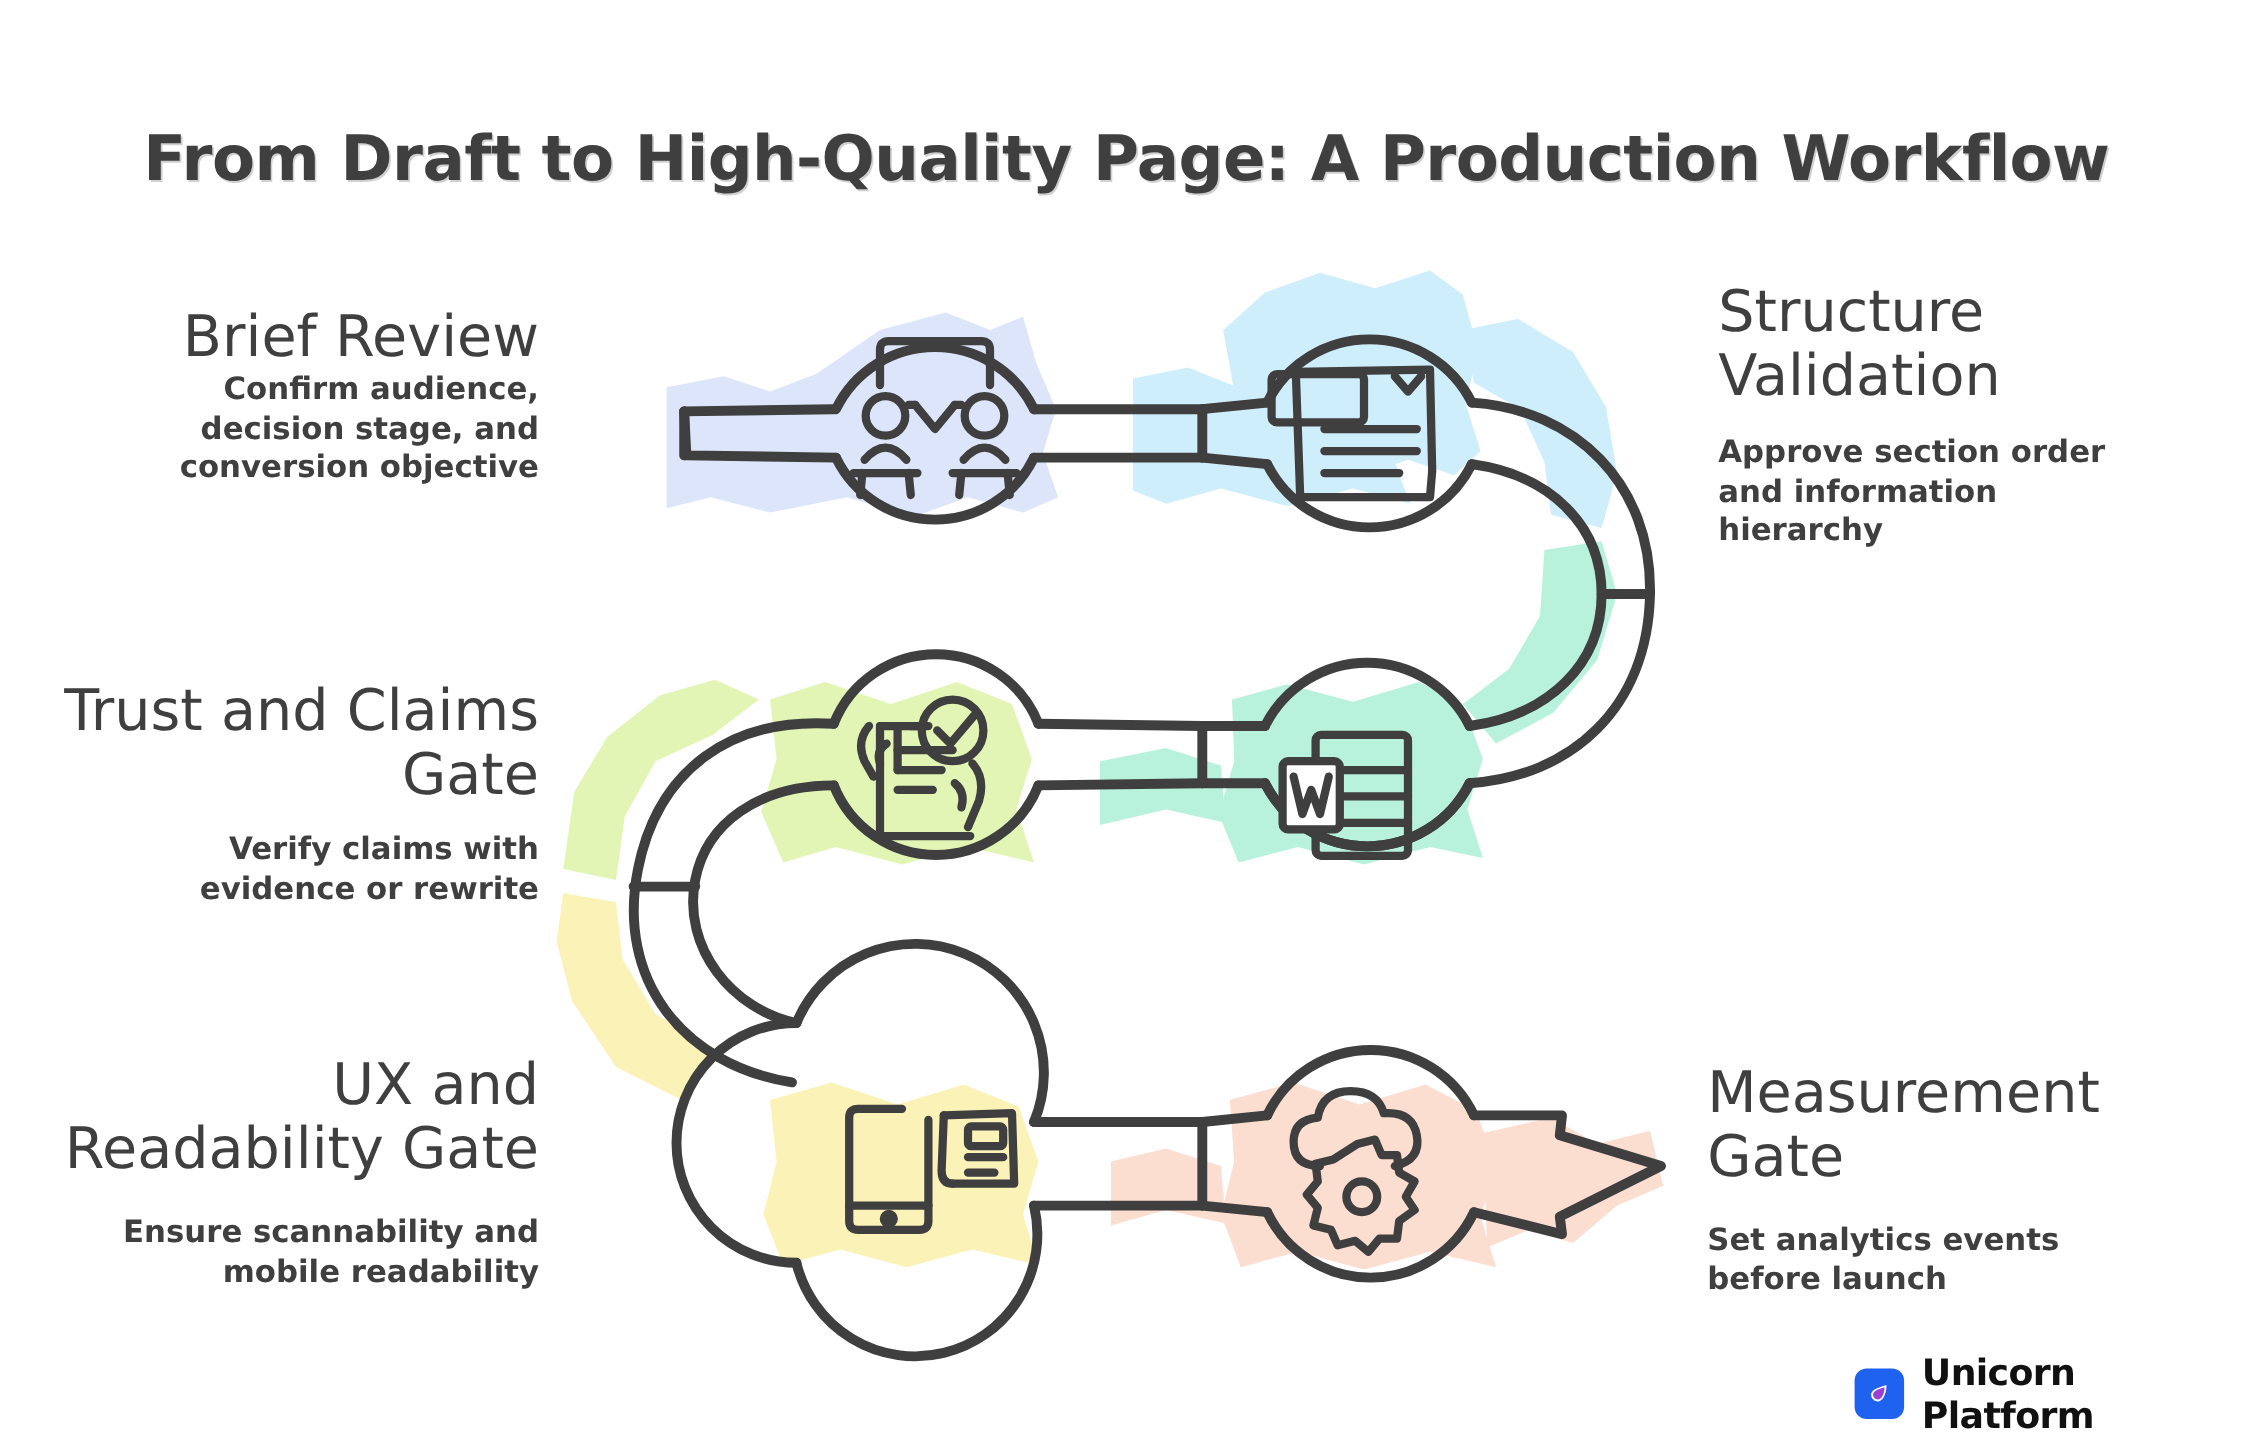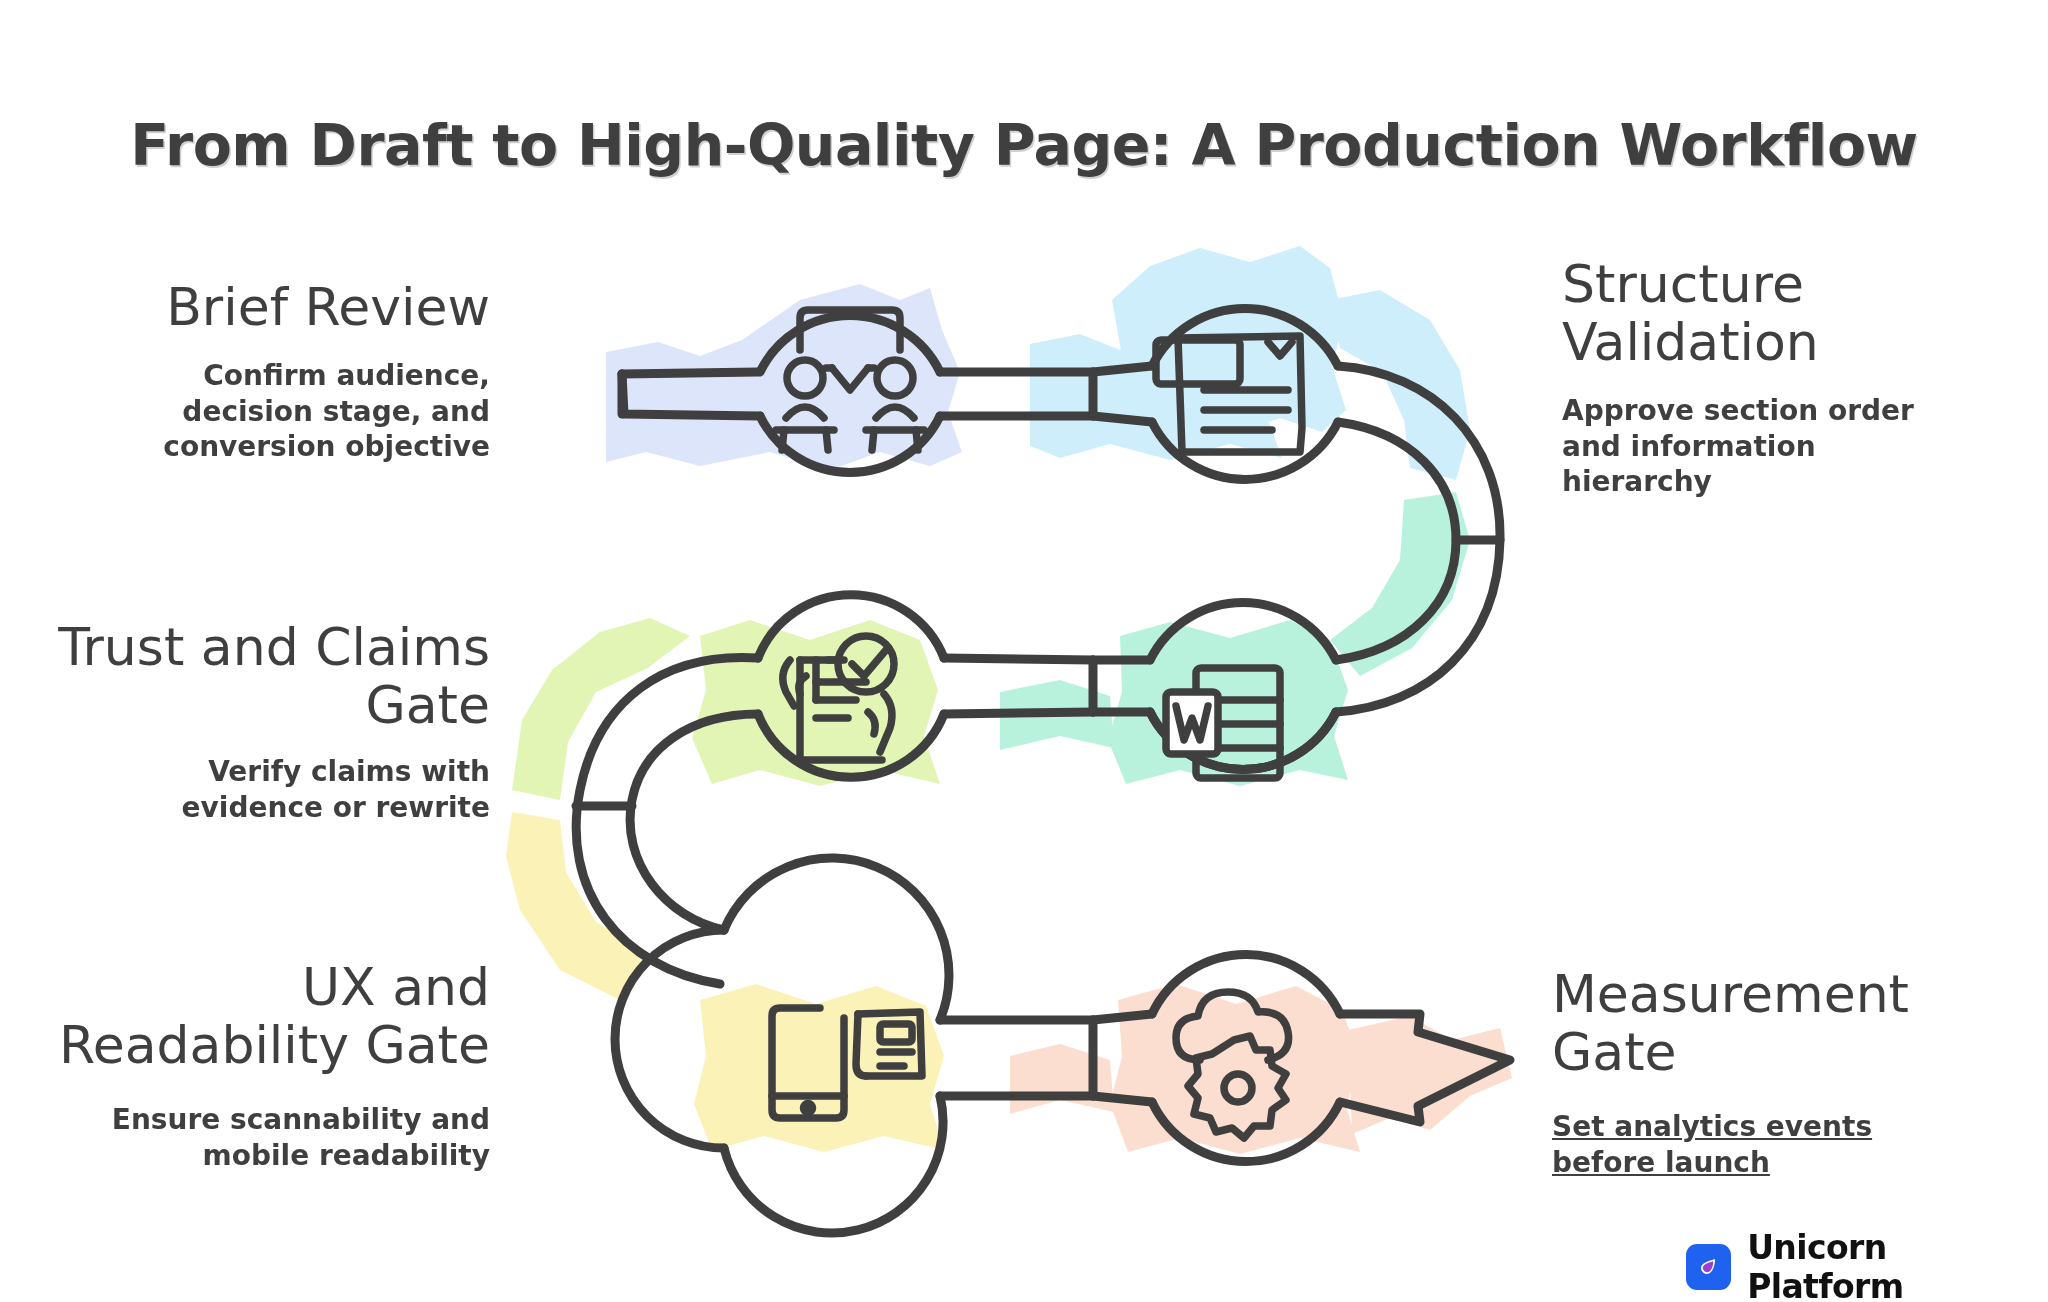--- a/index.html
+++ b/index.html
@@ -51,21 +51,20 @@
     font-family: "DejaVu Sans", sans-serif;
   }
   .block .heading {
     font-size: 52px;
     font-weight: 400;
     line-height: 1.12;
     color: #3f3f3f;
     white-space: pre-line;
   }
   .block .body {
-    margin-top: 22px;
     font-size: 28px;
     font-weight: 700;
     line-height: 1.26;
     color: #3f3f3f;
     white-space: pre-line;
   }
   .block.left  { text-align: right; }
   .block.right { text-align: left; }
 
   
@@ -73,21 +72,21 @@
   #blk-trust      { left: 40px;  top: 618px; width: 450px; }
   #blk-ux         { left: 30px;  top: 958px; width: 460px; }
   
   #blk-structure  { left: 1562px; top: 255px; width: 440px; }
   #blk-content    { left: 1552px; top: 645px; width: 460px; }
   #blk-measure    { left: 1552px; top: 965px; width: 460px; }
 
   #blk-trust .body     { margin-top: 20px; }
   #blk-ux .body        { margin-top: 28px; }
   #blk-content .body   { margin-top: 20px; }
-  #blk-measure .body   { margin-top: 28px; text-decoration: underline; }
+  #blk-measure .body   { margin-top: 28px; }
   #blk-structure .body { margin-top: 22px; }
 
   
   #logo {
     position: absolute;
     left: 1686px;
     top: 1228px;
     display: flex;
     align-items: center;
     gap: 16px;

